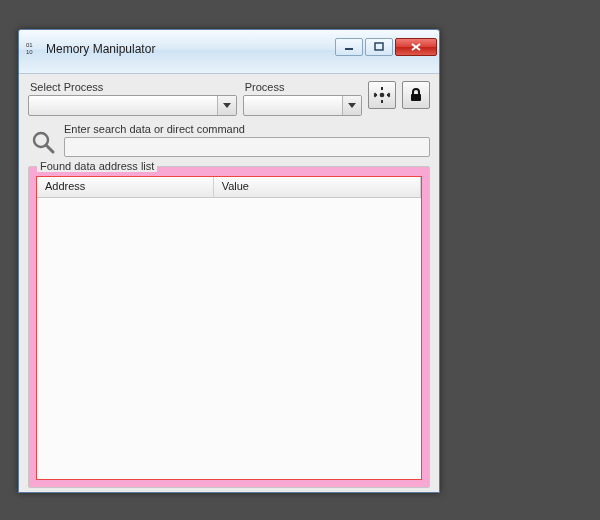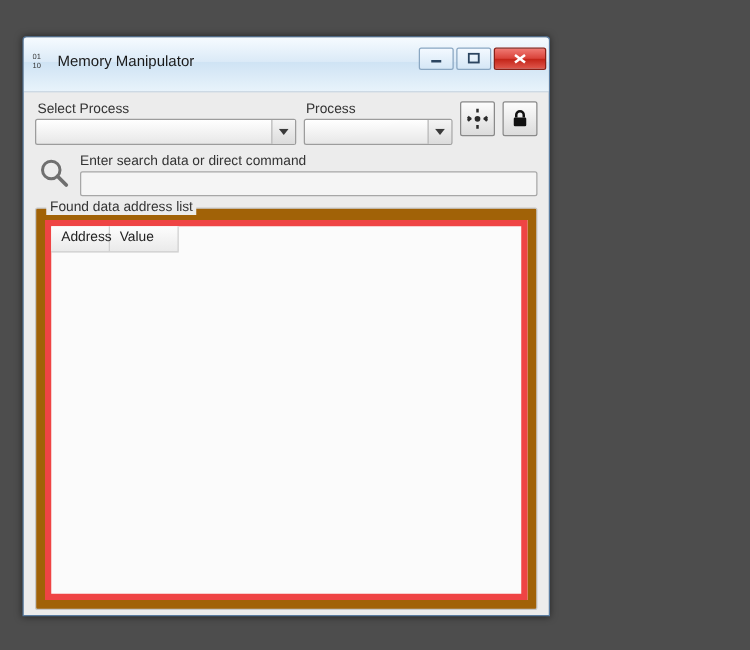--- a/index.html
+++ b/index.html
@@ -12,28 +12,28 @@
   .wbtn{width:28px;height:18px;border:1px solid #8aa7c2;border-radius:2px;background:linear-gradient(#f3f9ff,#d5e7f6);display:flex;align-items:center;justify-content:center;box-sizing:border-box}
   .wbtn.close{width:42px;background:linear-gradient(#f07a73,#d9433a 48%,#c32418 52%,#e0584d);border-color:#8a2017}
   .wbtn svg{display:block}
   .client{flex:1;padding:7px 9px 4px 9px;display:flex;flex-direction:column}
   .row1{display:flex;gap:6px;align-items:flex-start}
   .field{display:flex;flex-direction:column}
   .lbl{color:#333;margin:0 0 2px 2px}
   .combo{height:21px;border:1px solid #9c9c9c;border-radius:2px;background:linear-gradient(#fff,#e7e7e7);box-sizing:border-box;position:relative}
   .combo .arrow{position:absolute;right:0;top:0;width:18px;height:100%;border-left:1px solid #b5b5b5;display:flex;align-items:center;justify-content:center;background:linear-gradient(#f5f5f5,#dcdcdc)}
   .sqbtn{width:28px;height:28px;border:1px solid #8a8a8a;border-radius:2px;background:linear-gradient(#fcfcfc,#dcdcdc);display:flex;align-items:center;justify-content:center;box-sizing:border-box}
-  .row2{display:flex;gap:6px;margin-top:7px;align-items:flex-start}
+  .row2{display:flex;gap:6px;margin-top:7px;align-items:flex-end}
   .search-ico{width:30px;height:30px;display:flex;align-items:center;justify-content:center;color:#6b6b6b}
   .search-col{flex:1;display:flex;flex-direction:column}
   .search-lbl{color:#333;margin-bottom:2px}
   .txtbox{height:20px;border:1px solid #a7a7a7;border-radius:2px;background:#f5f5f5;box-sizing:border-box}
-  .group{margin-top:9px;border:1px solid #c7c7c7;border-radius:2px;padding:9px 7px 7px 7px;position:relative;flex:1;display:flex;flex-direction:column;background:#a16207}
+  .group{margin-top:9px;border:1px solid #c7c7c7;border-radius:2px;padding:9px 7px 7px 7px;position:relative;flex:1;display:flex;flex-direction:column;background:#f9a8d4}
   .group-lbl{position:absolute;top:-7px;left:8px;background:#ececec;padding:0 3px;color:#333}
-  .listview{flex:1;border:5px solid #ef4444;background:#fbfbfb;display:flex;flex-direction:row}
+  .listview{flex:1;border:1px solid #ef4444;background:#fbfbfb;display:flex;flex-direction:column}
   .lv-head{height:20px;display:flex;background:linear-gradient(#fdfdfd,#eaeaea);border-bottom:1px solid #c9c9c9}
   .lv-col{border-right:1px solid #d0d0d0;padding:3px 8px;color:#222;box-sizing:border-box}
   .lv-body{flex:1}
   .statusbar{height:20px;border-top:1px solid #c8c8c8;background:#eee;display:flex;align-items:center;padding:0 8px;position:relative;margin-top:4px}
   .grip{position:absolute;right:2px;bottom:2px;width:12px;height:12px}
   .grip span{position:absolute;width:2px;height:2px;background:#9a9a9a}
 </style>
 </head>
 <body>
 

